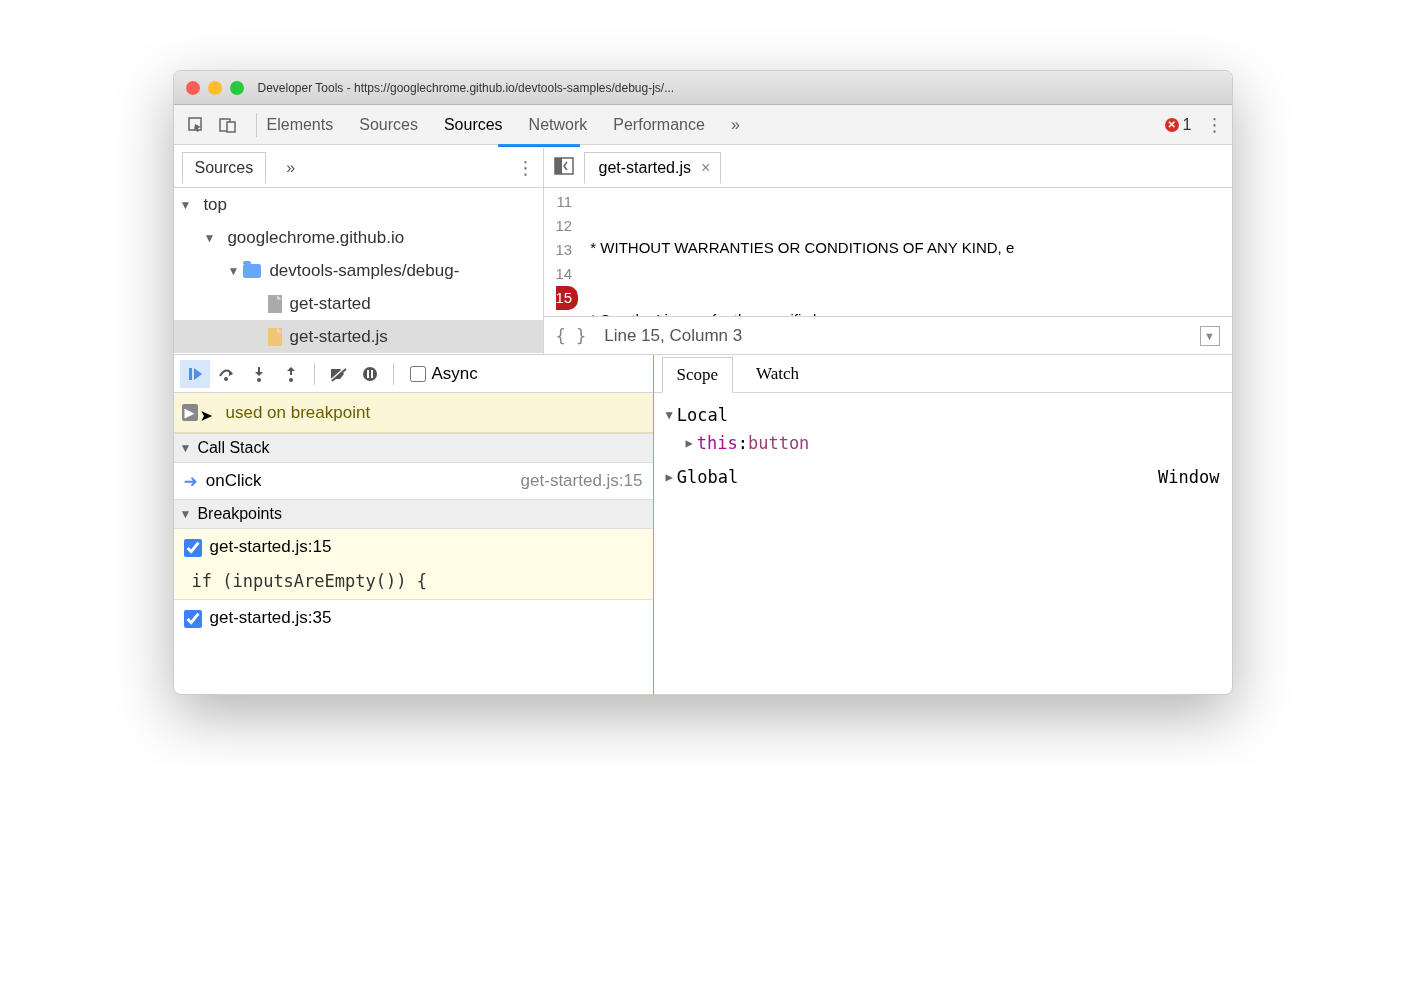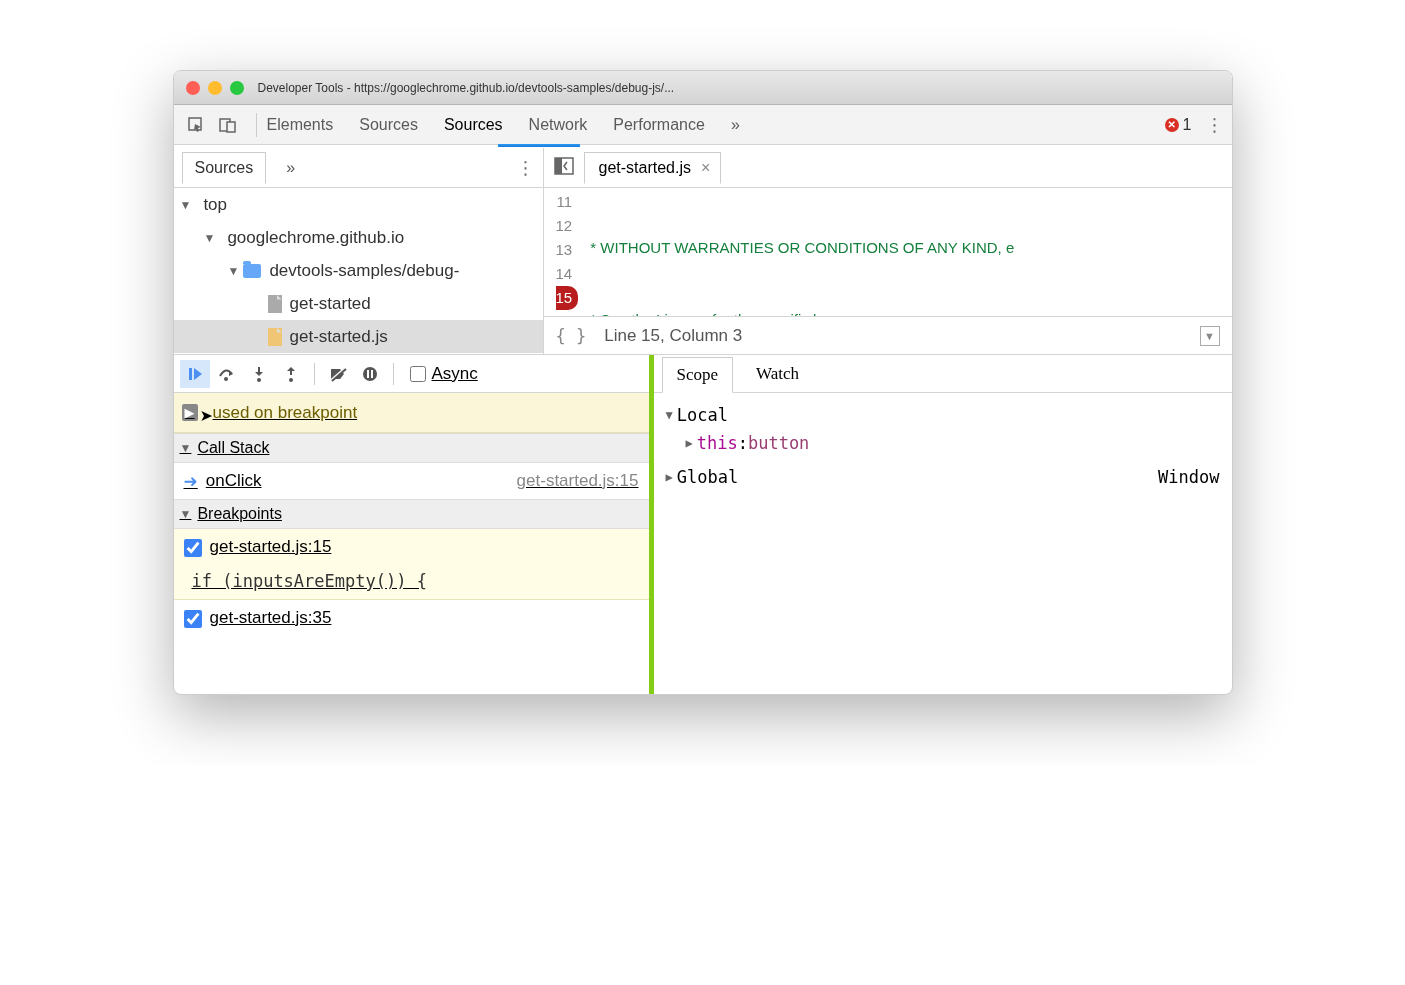--- a/index.html
+++ b/index.html
@@ -46,27 +46,27 @@
 .code-head { height:40px; border-bottom:1px solid #d4d4d4; display:flex; align-items:center; font-size:16px; }
 .pane-toggle { margin:0 10px; color:#666; }
 .filetab { border:1px solid #ccc; border-bottom:1px solid #fff; padding:6px 10px 6px 14px; margin-bottom:-1px; display:flex; align-items:center; gap:10px; }
 .filetab .x { color:#888; cursor:pointer; }
 .codearea { flex:1; display:flex; font-family: Liberation Sans, sans-serif; font-size:15px; overflow:hidden; position:relative; }
 .gutter { background:#fff; text-align:right; color:#888; padding:2px 6px 2px 12px; line-height:24px; user-select:none; }
 .gutter .ln { height:24px; }
 .gutter .bp { background:#b91c1c; color:#fff; border-radius:0 10px 10px 0; padding-right:6px; margin-right:-6px; }
 .lines { flex:1; line-height:24px; white-space:pre; overflow:hidden; }
 .lines .row { height:24px; padding-left:8px; }
-.k-green { color:#15803d; }
+.k-green { color:#000000; }
 .code-status { height:38px; border-top:1px solid #d4d4d4; display:flex; align-items:center; padding:0 12px; font-size:17px; color:#555; gap:18px; }
 .pretty-ic { font-family:monospace; color:#888; }
 .scrollbox { width:20px; height:20px; border:1px solid #aaa; margin-left:auto; display:flex; align-items:center; justify-content:center; color:#888; font-size:11px; }
 
 .debug { display:flex; height:340px; border-top:1px solid #d4d4d4; }
-.debug-left { width:480px; border-right:5px solid #84cc16; display:flex; flex-direction:column; font-size:17px;text-decoration:underline; }
+.debug-left { width:480px; border-right:1px solid #84cc16; display:flex; flex-direction:column; font-size:17px; }
 .dbgctrl { height:38px; border-bottom:1px solid #d4d4d4; display:flex; align-items:center; padding:0 6px; gap:2px; }
 .dbgctrl .btn { width:30px; height:28px; display:flex; align-items:center; justify-content:center; color:#555; cursor:pointer; }
 .dbgctrl .btn.active { background:#d6e7fb; }
 .dbgctrl .vsep2 { width:1px; height:22px; background:#ccc; margin:0 6px; }
 .async { margin-left:8px; display:flex; align-items:center; gap:6px; }
 .async input { width:16px; height:16px; }
 .paused-bar { height:40px; background:#fbf6d8; border-bottom:1px solid #e5dfb4; display:flex; align-items:center; padding-left:8px; color:#6b5d00; font-weight:500; }
 .paused-bar .play { background:#888; color:#fff; padding:1px 3px; margin-right:6px; font-size:13px; border-radius:2px; position:relative; }
 .paused-bar .cursor { position:absolute; left:18px; top:2px; font-size:16px; color:#000; }
 .sect-head { background:#eee; border-top:1px solid #ddd; border-bottom:1px solid #ddd; height:30px; display:flex; align-items:center; padding-left:6px; font-size:16px; }
@@ -265,21 +265,21 @@
             </svg>
           </div>
         <div class="vsep2"></div>
         <div class="async">
           <input type="checkbox" style="">
           <span>Async</span>
         </div>
       </div>
       <div class="paused-bar">
         <span class="play">▶<span class="cursor">➤</span></span>
-        <span style="margin-left:9px">used on breakpoint</span>
+        <span style="margin-left:22px">used on breakpoint</span>
       </div>
       <div class="sect-head">
         <span class="tri">▼</span>
         <span>Call Stack</span>
       </div>
       <div class="cs-row">
         <span class="arrow">➜</span>
         <span>onClick</span>
         <span class="loc">get-started.js:15</span>
       </div>

